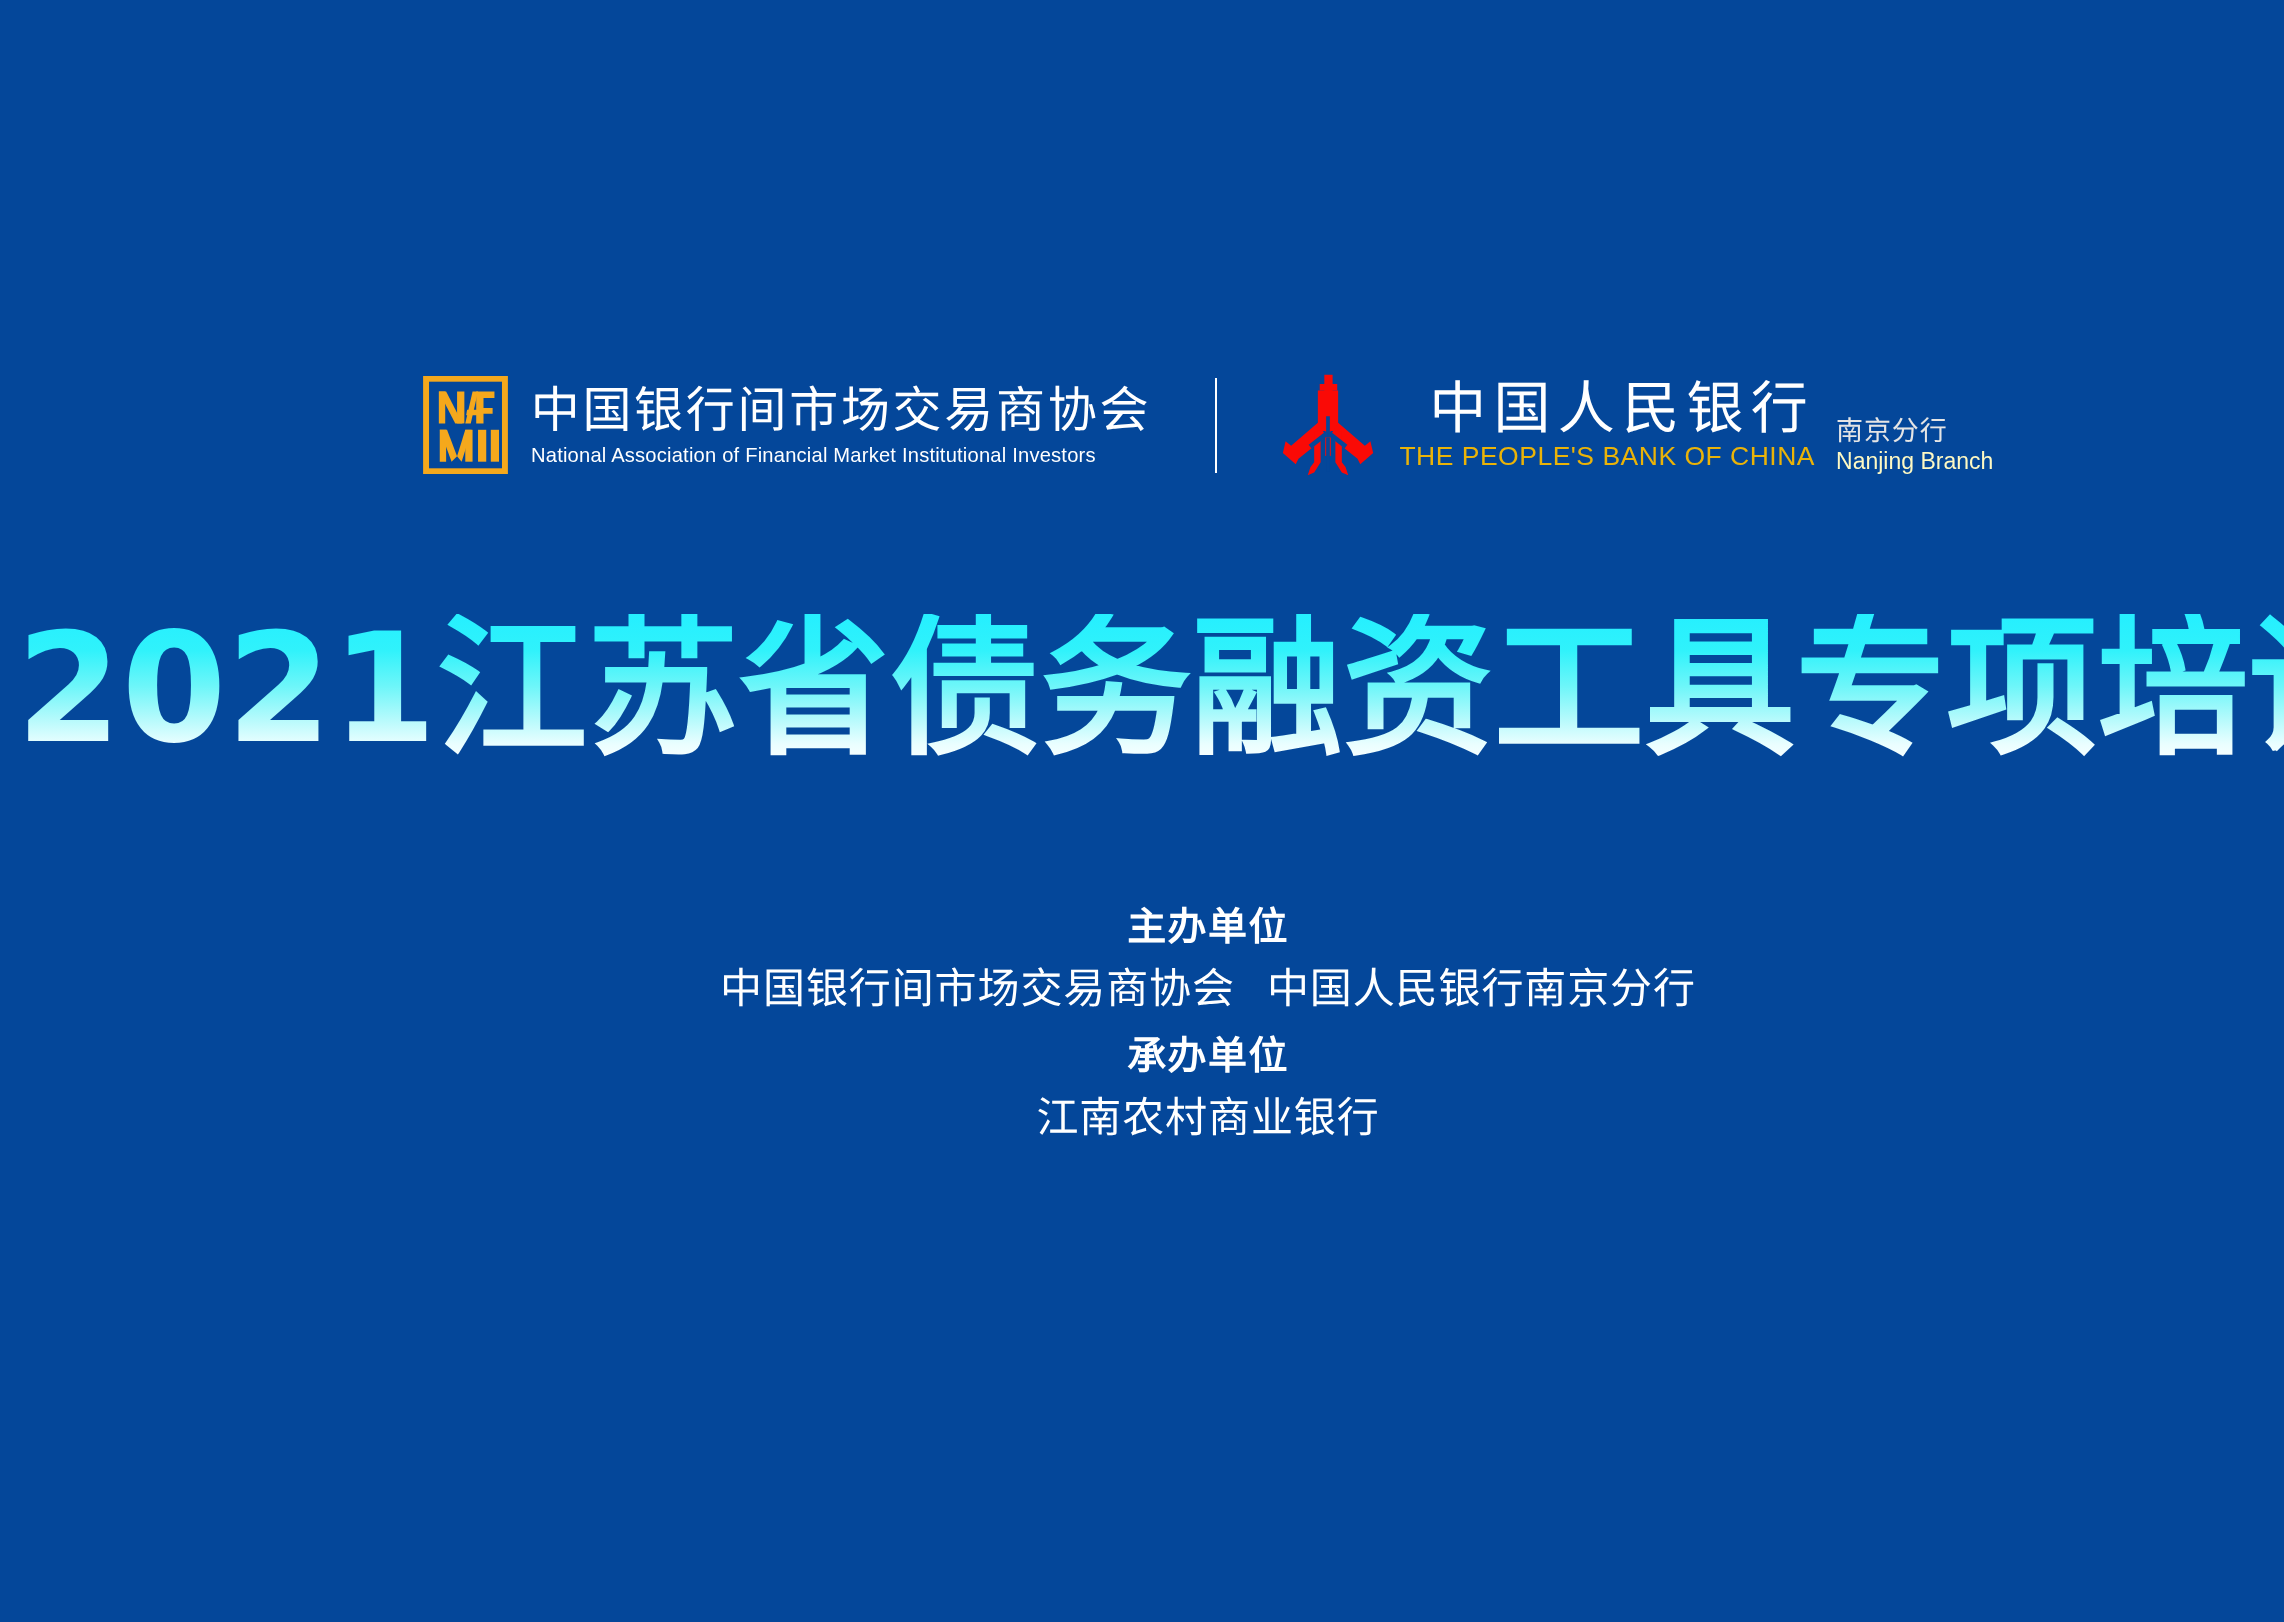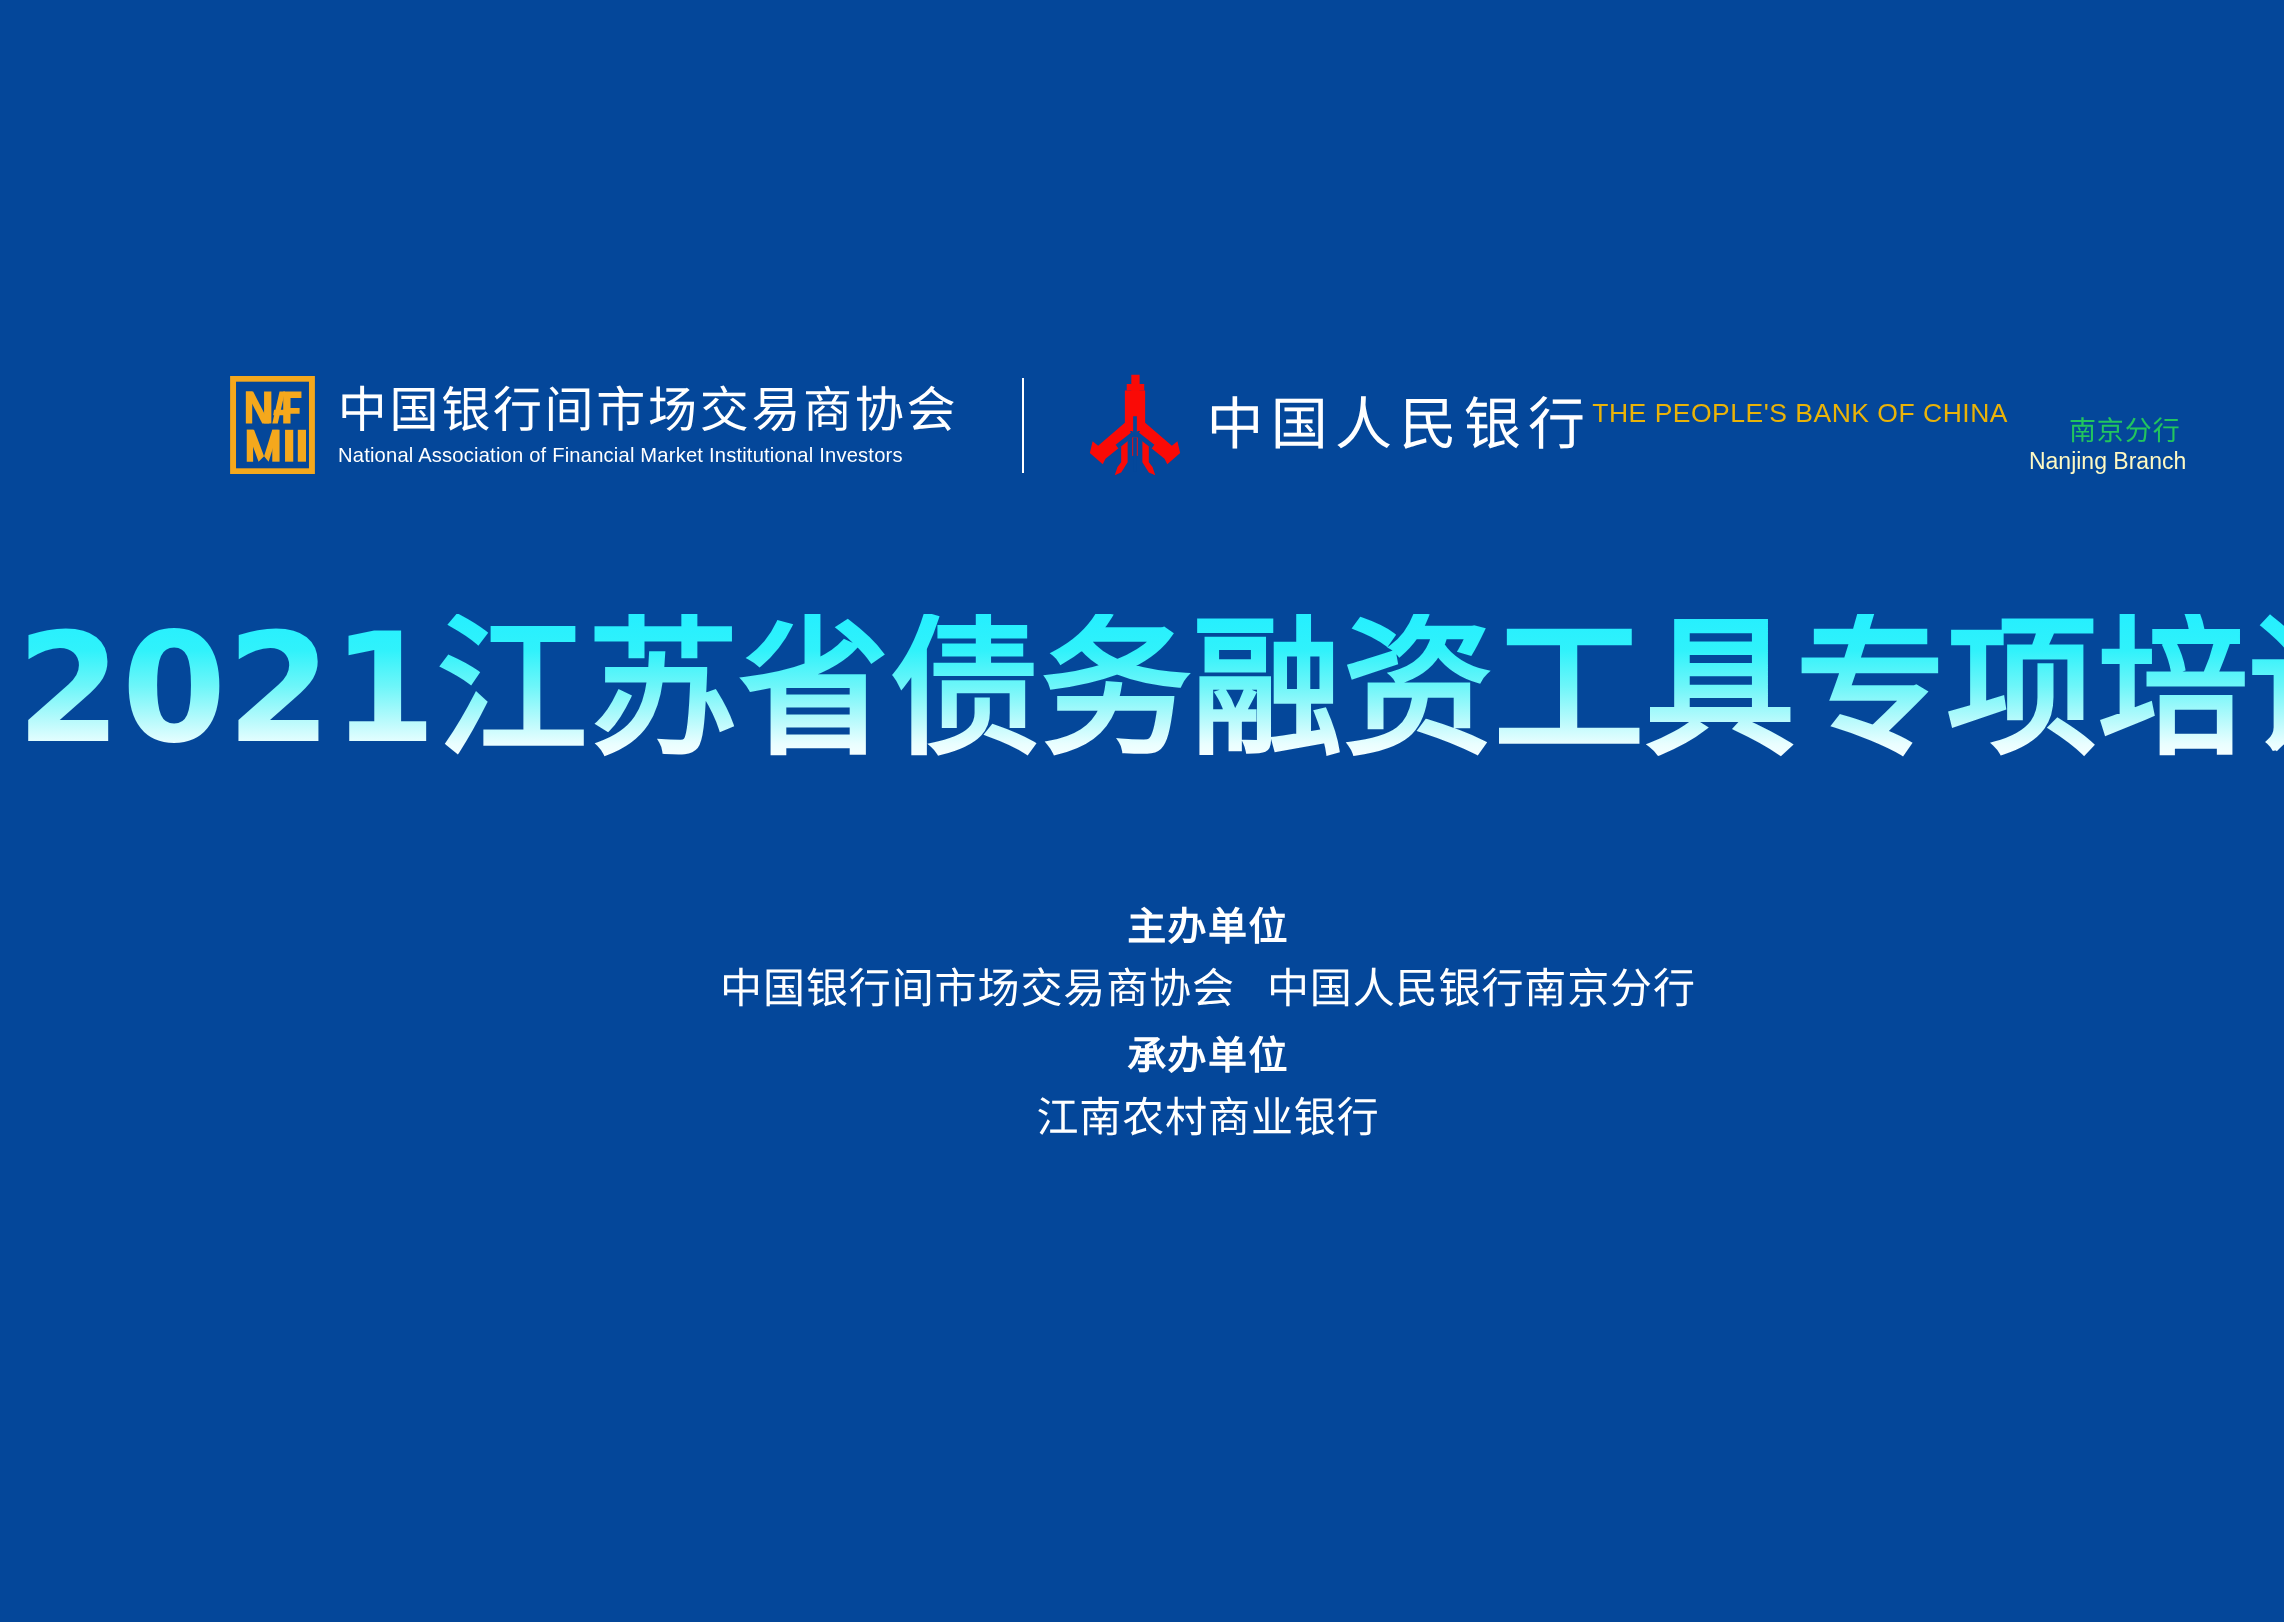--- a/index.html
+++ b/index.html
@@ -100,22 +100,23 @@
   .pboc-mark {
     width: 94px;
     height: 106px;
     flex: 0 0 auto;
   }
   .pboc-mark svg { display: block; width: 100%; height: 100%; }
 
   .pboc-text {
     margin-left: 24px;
     display: flex;
-    flex-direction: row;
+    flex-direction: column;
     justify-content: center;
+    align-items: flex-end;
   }
   .pboc-cn {
     font-size: 57px;
     line-height: 1.05;
     font-weight: 500;
     letter-spacing: 7.3px;
     white-space: nowrap;
     color: #ffffff;
     font-family: "DejaVu Sans", "Liberation Sans", sans-serif;
   }
@@ -137,23 +138,22 @@
     justify-content: flex-end;
     padding-bottom: 4.6px;
     align-self: flex-end;
   }
   .branch-cn {
     font-size: 27px;
     line-height: 1.12;
     font-weight: 400;
     letter-spacing: 0.9px;
     white-space: nowrap;
-    color: #22c55e;
-    font-family: "DejaVu Sans", "Liberation Sans", sans-serif;
-    margin-left: 40px;
+    color: #e5e5e5;
+    font-family: "DejaVu Sans", "Liberation Sans", sans-serif;
   }
   .branch-en {
     margin-top: 2.7px;
     font-size: 23px;
     line-height: 1.08;
     font-weight: 400;
     white-space: nowrap;
     color: #fef9c3;
     font-family: "Liberation Sans", sans-serif;
   }

